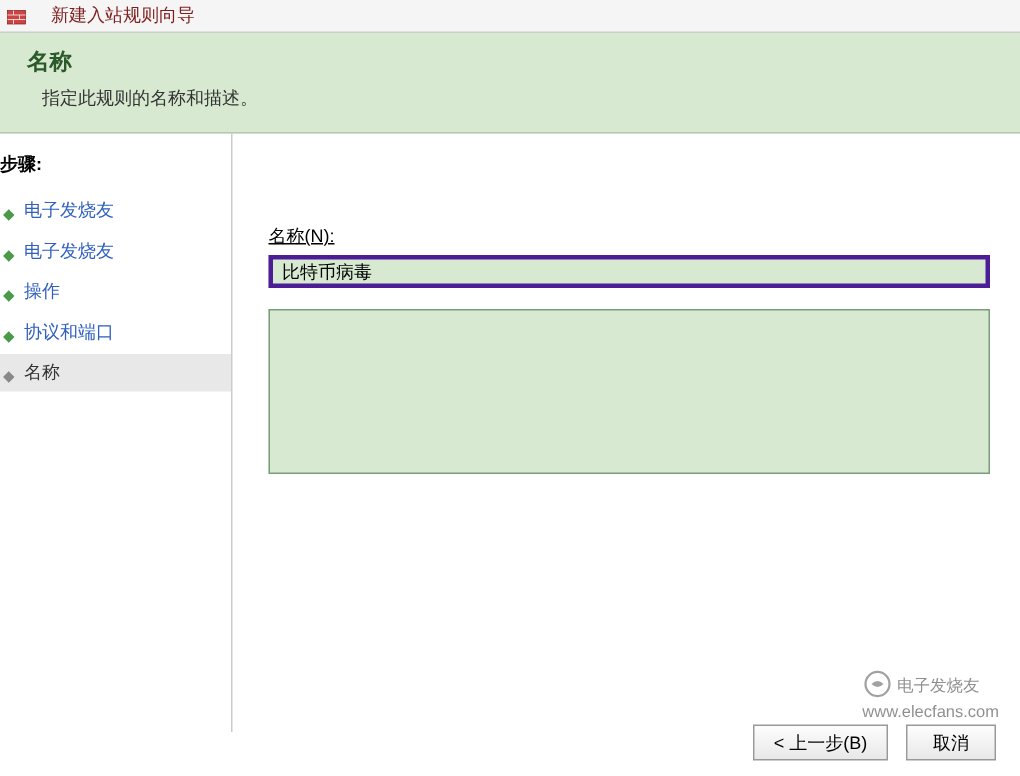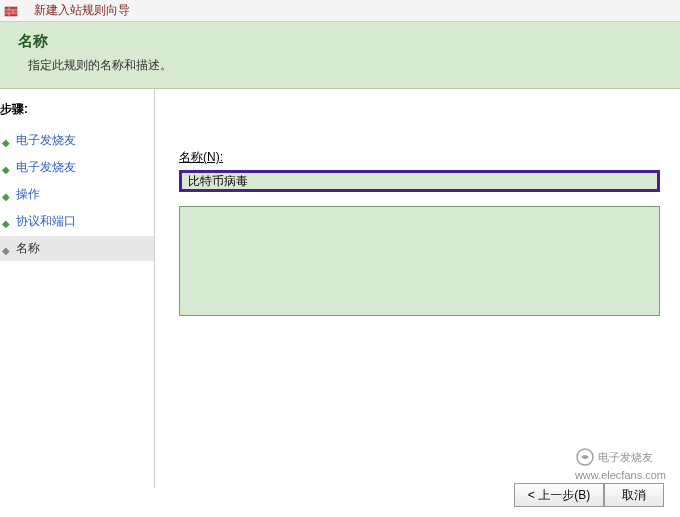--- a/index.html
+++ b/index.html
@@ -125,21 +125,21 @@
       padding: 4px 6px;
       font-size: 12px;
       resize: none;
       font-family: inherit;
     }
     .button-bar {
       position: absolute;
       bottom: 10px;
       right: 16px;
       display: flex;
-      gap: 0;
+      gap: 12px;
     }
     .btn {
       min-width: 90px;
       height: 24px;
       border: 1px solid #999;
       background: linear-gradient(#fdfdfd, #e8e8e8);
       font-size: 12px;
       cursor: pointer;
       padding: 0 10px;
       font-family: inherit;

